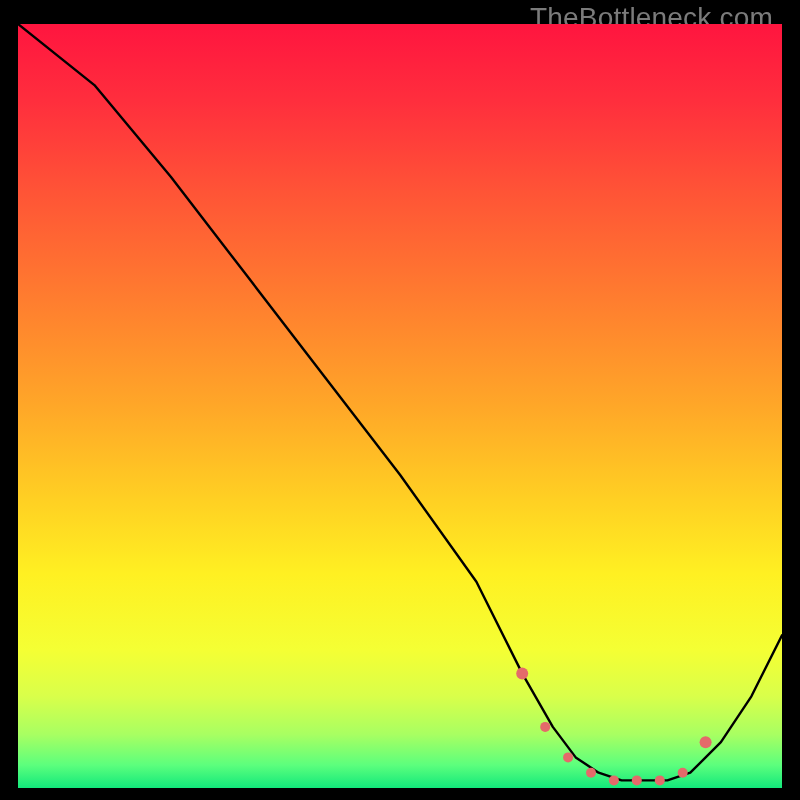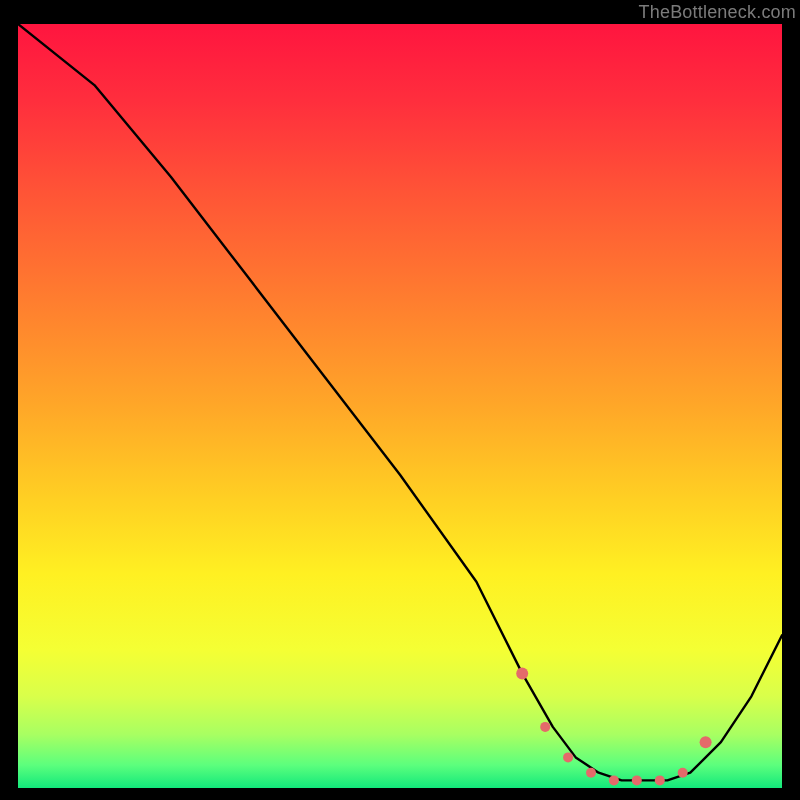--- a/index.html
+++ b/index.html
@@ -22,22 +22,22 @@
   .plot-area {
     position: absolute;
     left: 0;
     top: 0;
     width: 764px;
     height: 764px;
   }
   .watermark {
     position: absolute;
     top: 2px;
-    right: 4px;
-    font-size: 18px;
+    right: 27px;
+    font-size: 28px;
     font-weight: 500;
     color: #7b7b7b;
     letter-spacing: 0.2px;
   }
   svg {
     display: block;
   }
 </style>
 </head>
 <body>

